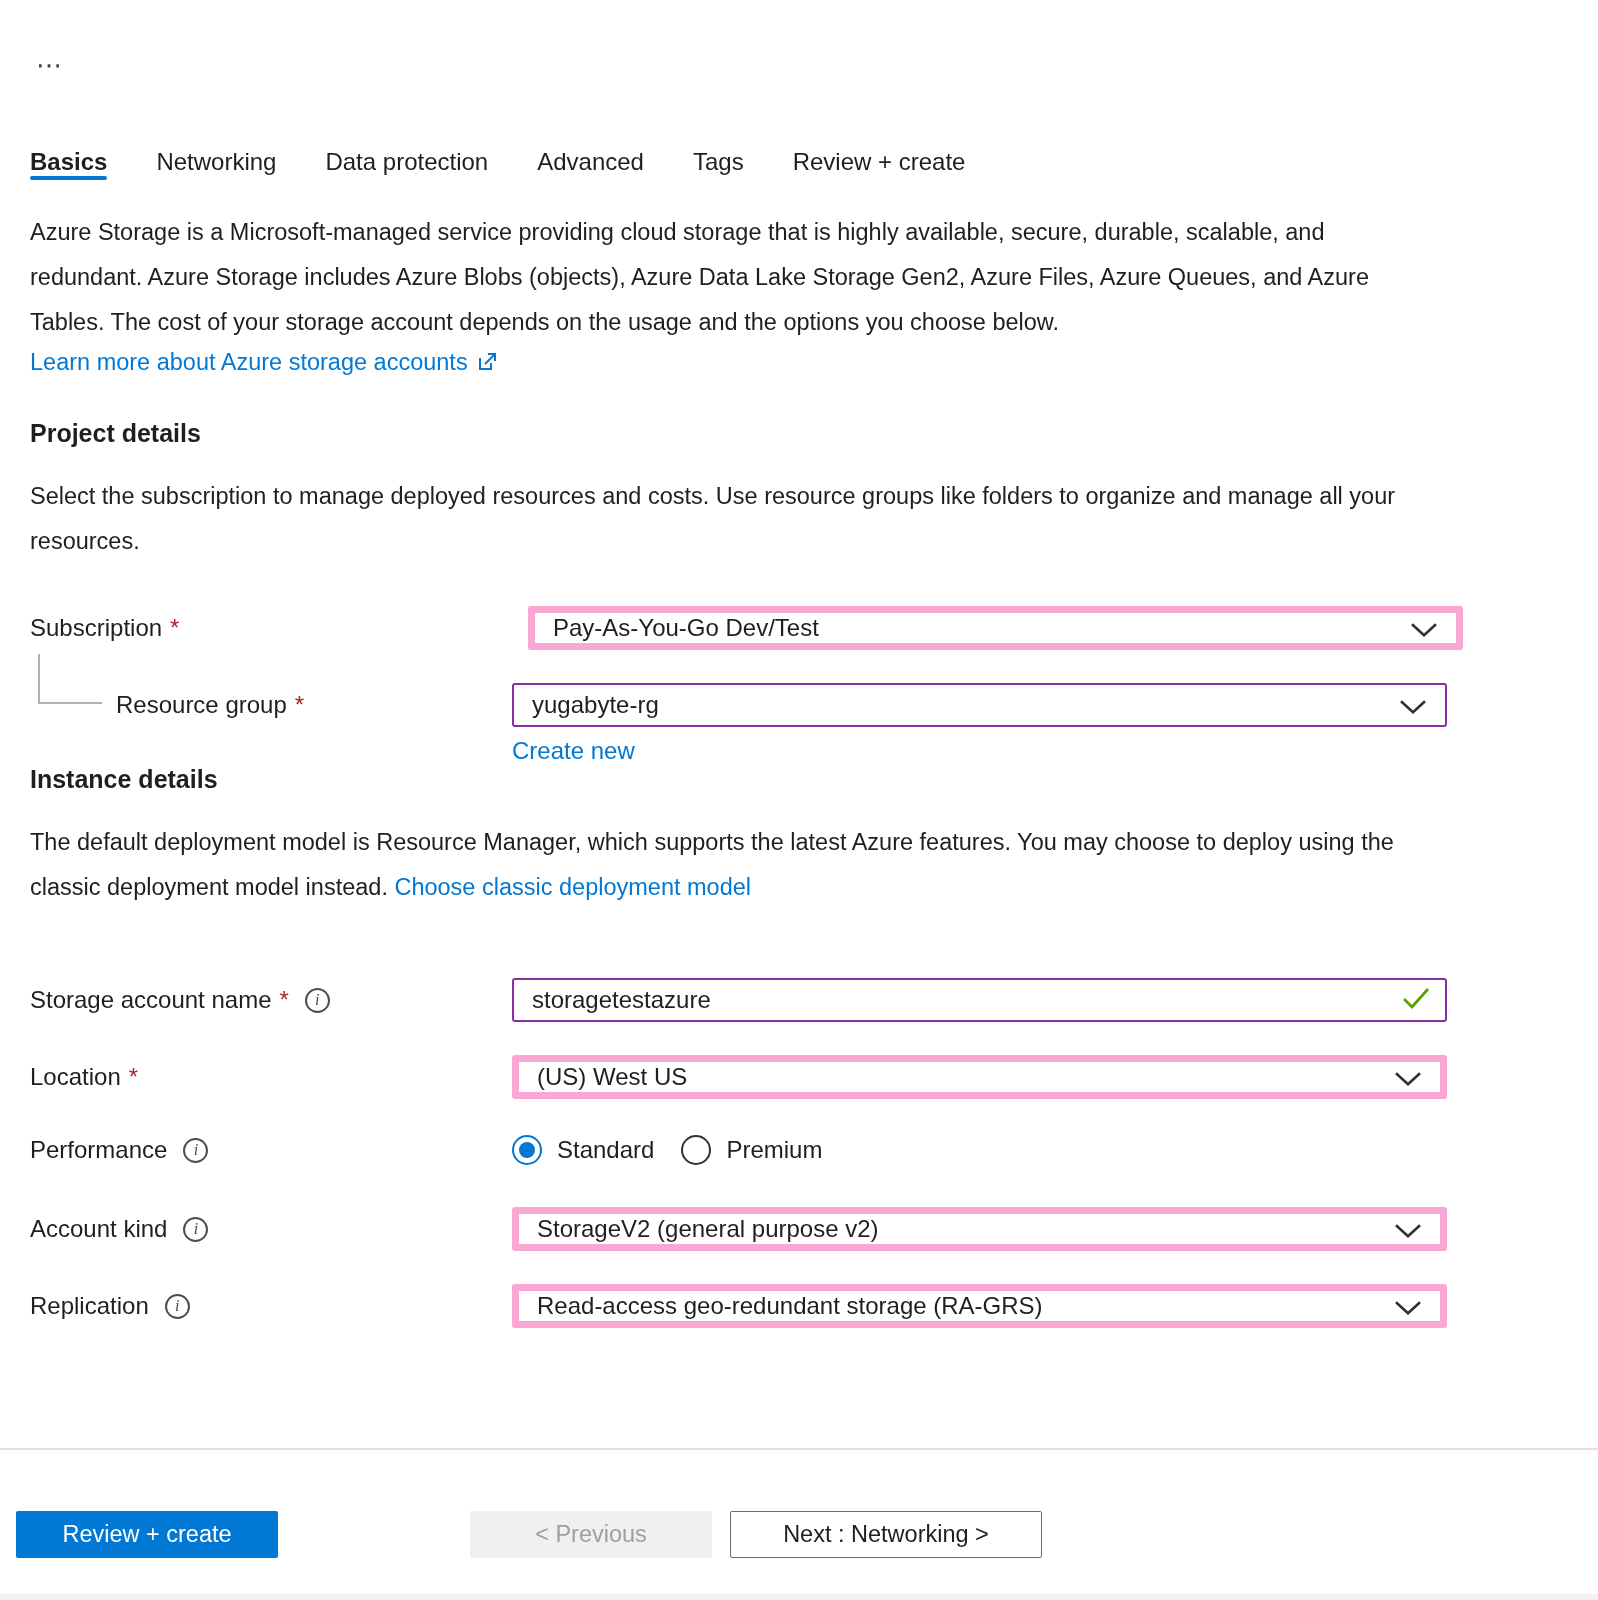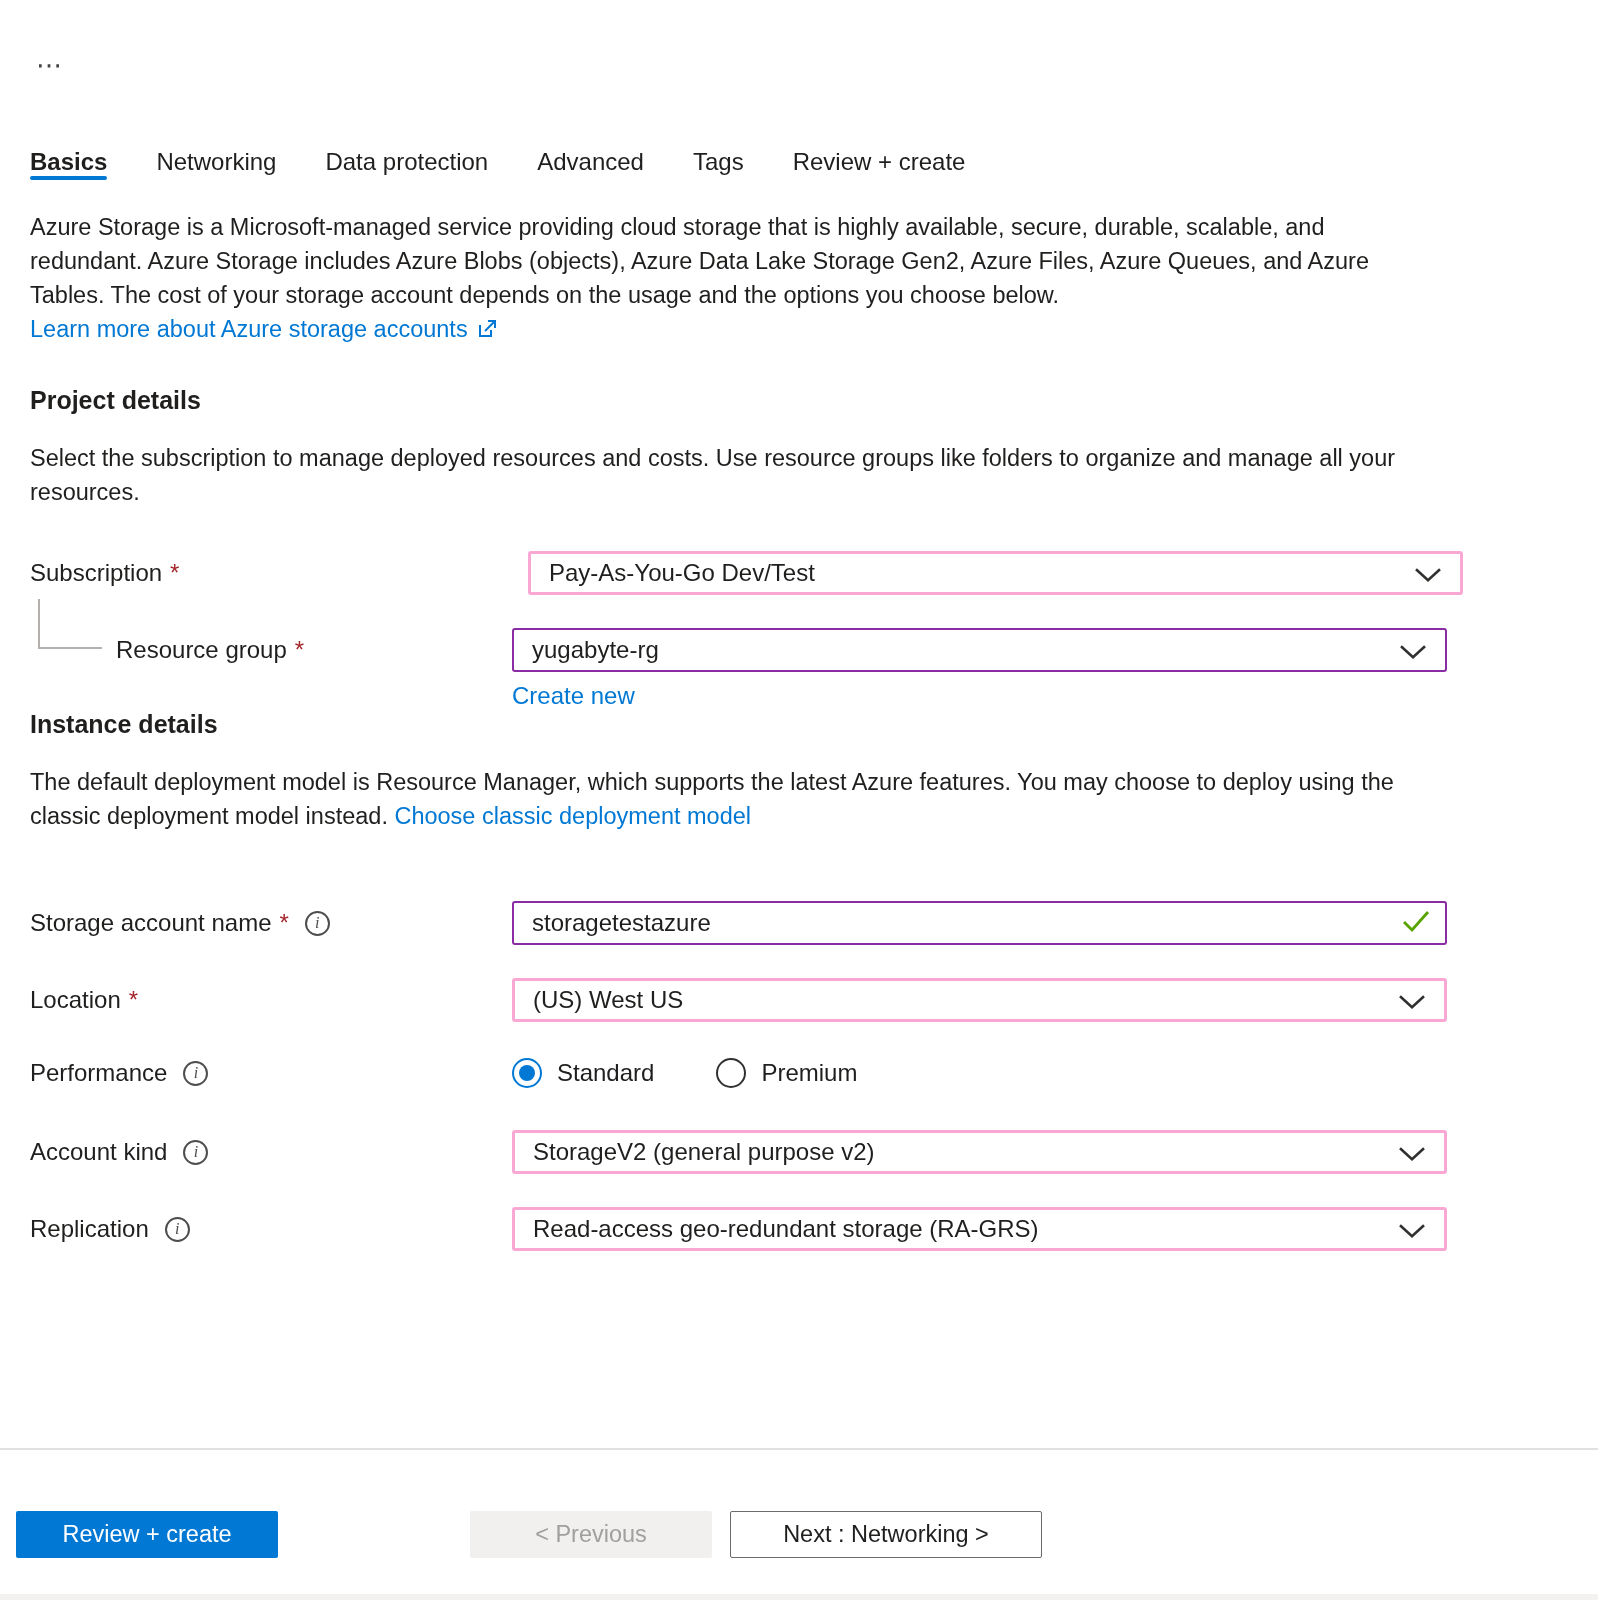--- a/index.html
+++ b/index.html
@@ -22,21 +22,21 @@
   .tabs { display: flex; margin-top: 66px; }
   .tab { font-size: 24px; color: #201f1e; margin-right: 49px; padding-bottom: 4px; cursor: pointer; position: relative; }
   .tab.active { font-weight: 700; }
   .tab.active::after {
     content: ""; position: absolute; left: 0; right: 0; bottom: 0;
     height: 4px; background: #0078d4; border-radius: 2px;
   }
 
   
   .intro { margin-top: 30px; max-width: 1400px; }
-  .body-text { font-size: 23.5px; line-height: 34px; color: #201f1e; }
+  .body-text { font-size: 23.5px; line-height: 45px; color: #201f1e; }
   .link { color: #0078d4; text-decoration: none; cursor: pointer; }
   .learn-more { display: inline-flex; align-items: center; gap: 8px; font-size: 23.5px; line-height: 34px; }
   .ext-icon svg { display: block; }
 
   
   .section-heading { font-size: 25px; font-weight: 700; color: #201f1e; }
   .project-heading { margin-top: 40px; }
   .project-desc { margin-top: 26px; max-width: 1400px; }
   .instance-heading { }
   .instance-desc { margin-top: 26px; max-width: 1400px; }
@@ -49,21 +49,21 @@
   .required-star { color: #a4262c; margin-left: 8px; font-size: 24px; }
   .info-icon {
     display: inline-flex; align-items: center; justify-content: center;
     width: 25px; height: 25px; border-radius: 50%;
     border: 2px solid #4f4e4d; color: #4f4e4d;
     font-size: 16px; font-style: italic; font-family: "Liberation Serif", serif;
     margin-left: 16px; flex: none; cursor: pointer;
   }
   .field {
     width: 100%; height: 44px;
-    border: 3px solid #f9a8d4; border-radius: 3px;
+    border: 7px solid #f9a8d4; border-radius: 3px;
     display: flex; align-items: center;
     padding: 0 56px 0 18px;
     font-size: 24px; color: #201f1e;
     background: #fff; cursor: pointer;
     position: relative;
   }
   .field.modified { border: 2px solid #8a2da5; }
   .field-caret { position: absolute; right: 18px; top: 50%; transform: translateY(-42%); }
   .field-check { position: absolute; right: 16px; top: 50%; transform: translateY(-50%); }
   .text-input {
@@ -88,21 +88,21 @@
   .create-new-row { margin-top: 10px; }
   .create-new { font-size: 24px; display: inline-block; }
 
   .row-storage-name { margin-top: 68px; }
   .row-location { margin-top: 33px; }
   .row-performance { margin-top: 36px; }
   .row-account-kind { margin-top: 42px; }
   .row-replication { margin-top: 33px; }
 
   
-  .radio-group { display: flex; align-items: center; gap: 62px; }
+  .radio-group { display: flex; align-items: center; gap: 27px; }
   .radio-option { display: flex; align-items: center; gap: 15px; cursor: pointer; }
   .radio-circle {
     width: 30px; height: 30px; border-radius: 50%;
     border: 2px solid #323130; background: #fff;
     display: flex; align-items: center; justify-content: center; flex: none;
   }
   .radio-circle.checked { border-color: #0078d4; }
   .radio-dot { width: 16px; height: 16px; border-radius: 50%; background: #0078d4; }
   .radio-label { font-size: 24px; color: #201f1e; }
 

